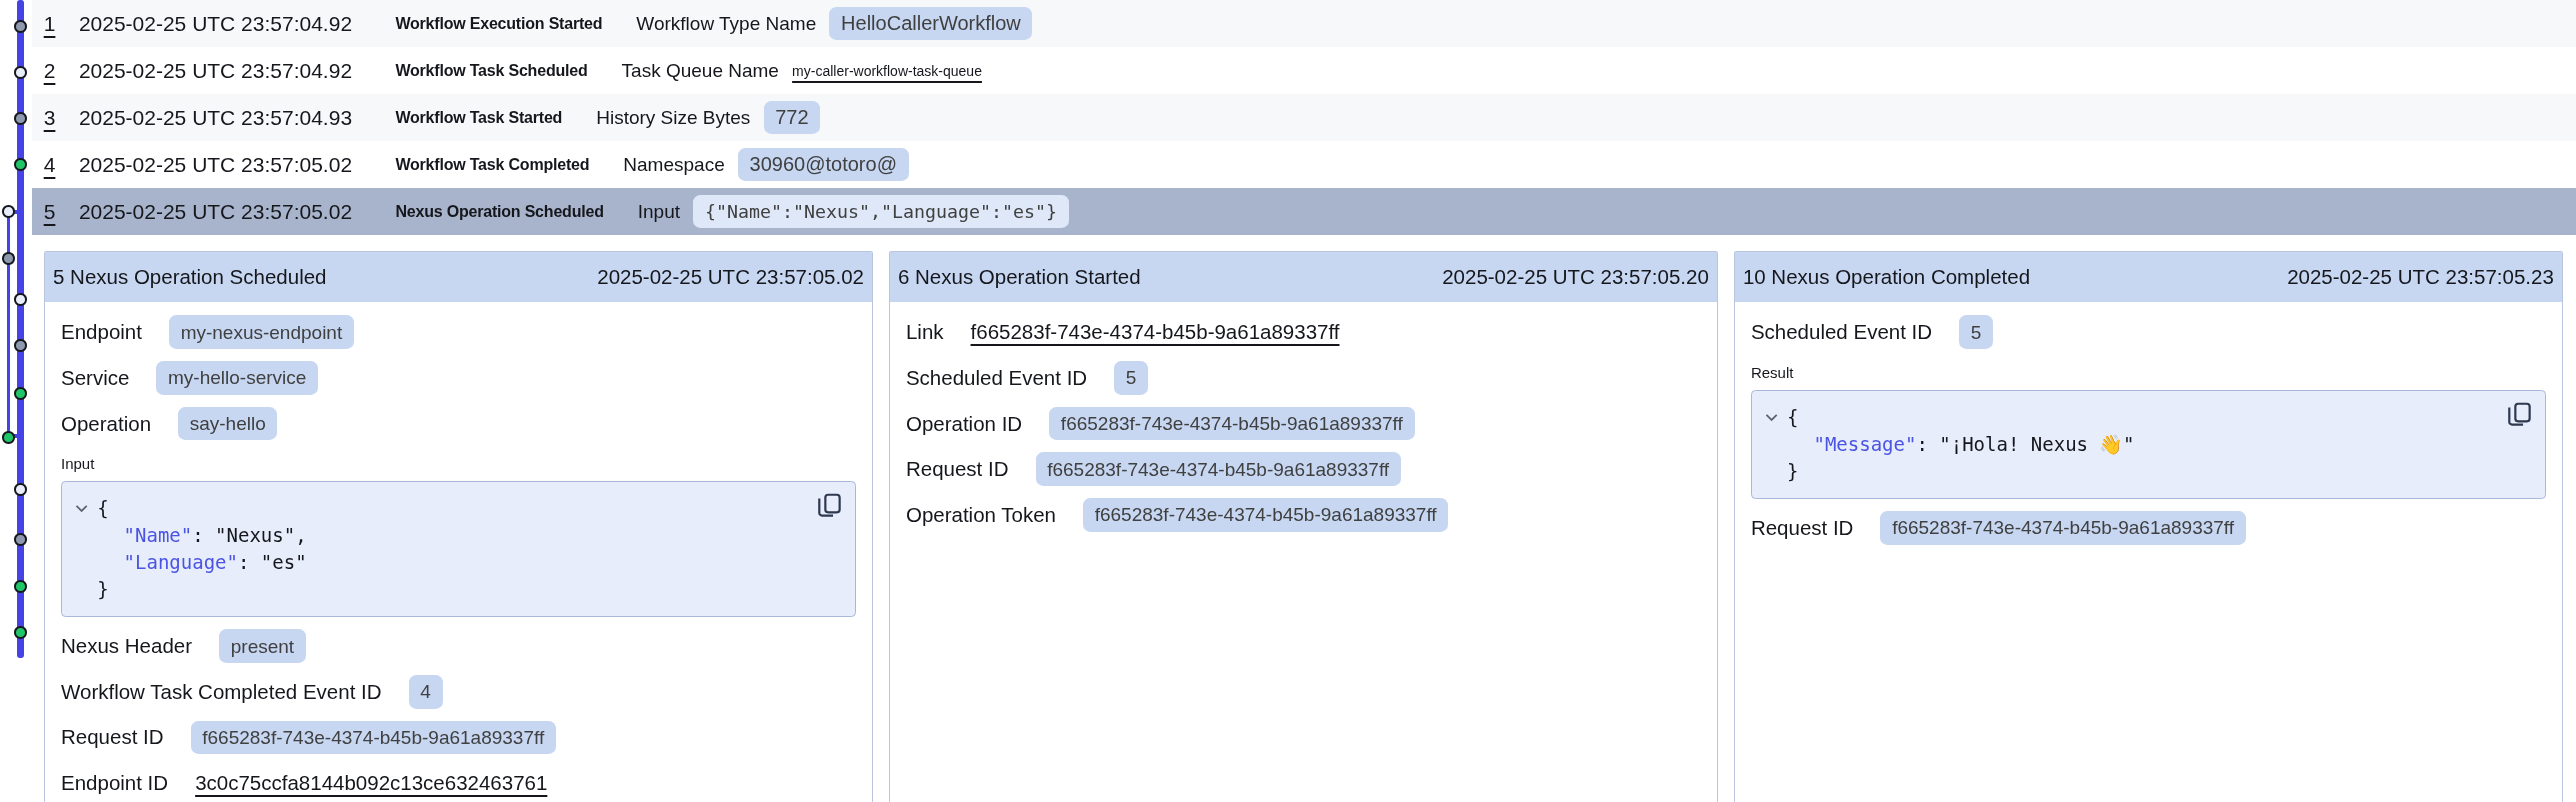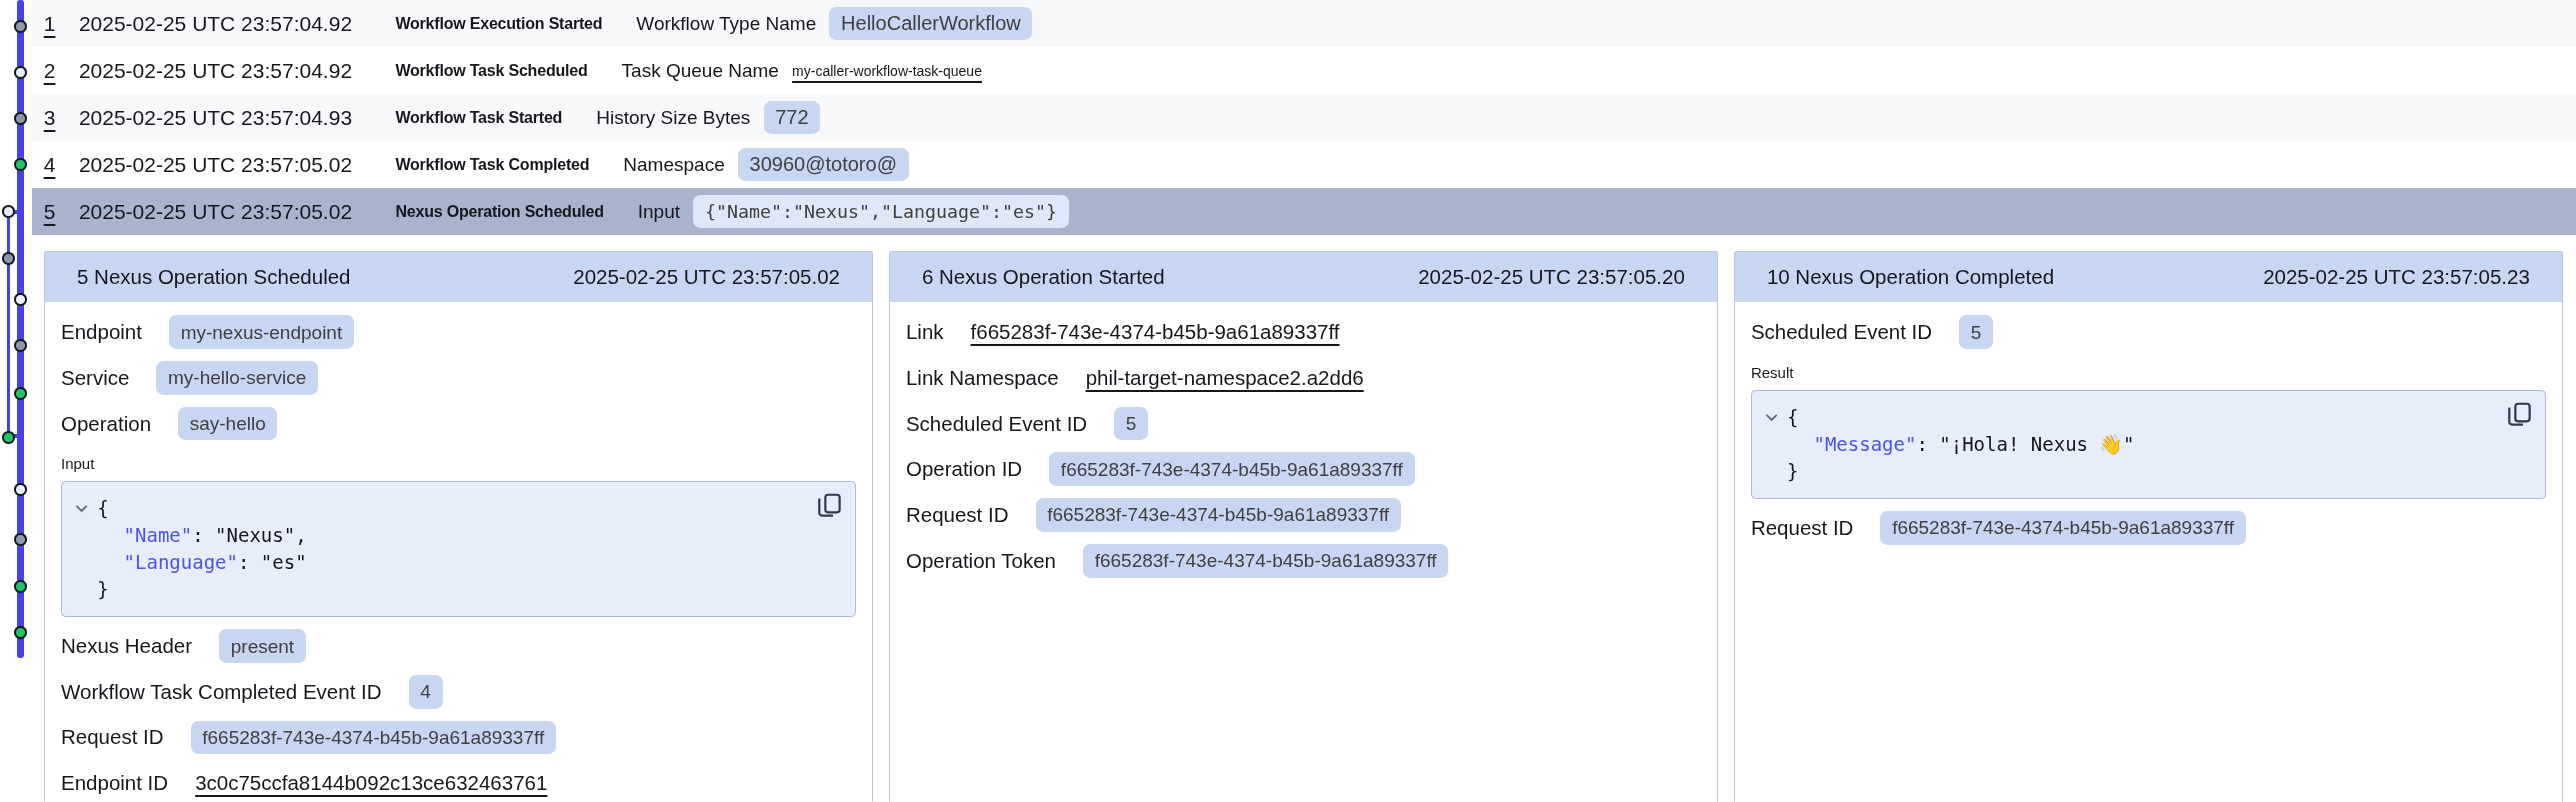--- a/index.html
+++ b/index.html
@@ -30,21 +30,21 @@
     background:var(--chiplight,#dfe8f9)}
   a.link{color:#15171c;text-decoration:underline;text-underline-offset:5.1px;
     text-decoration-thickness:1.5px;font-size:20.5px;cursor:pointer}
   .row a.link{font-size:14px}
 
   
   #panels{position:absolute;left:44px;top:251px;right:13.2px;bottom:0;
     display:grid;grid-template-columns:1fr 1fr 1fr;gap:16px}
   .panel{border:1.5px solid var(--pborder,#b9c5dd);border-radius:1.5px;background:#fff;overflow:hidden}
   .panel-header{height:50px;background:var(--phead,#c7d7f1);display:flex;
-    align-items:center;justify-content:space-between;padding:0 32px;font-size:20.5px}
+    align-items:center;justify-content:space-between;padding:0 8px;font-size:20.5px}
   .panel-title{font-weight:500}
   .panel-body{padding:1.5px 16px 14.7px}
   .field{display:flex;align-items:center;gap:27px;min-height:34px;margin-top:11.7px;font-size:20.5px}
   .field .chip{font-size:19px}
   .code-label{font-size:15px;margin-top:14.7px;margin-bottom:8.8px}
   .code{position:relative;background:var(--codebg,#e7edfb);
     border:1.5px solid var(--codeborder,#a9b8d8);border-radius:4.4px;
     padding:13.2px 56px 13.2px 13.2px;font-family:"DejaVu Sans Mono",monospace;
     font-size:19px;line-height:27px;color:#15171c}
   .code-line{display:flex;white-space:pre}
@@ -168,24 +168,20 @@
         <div class="panel-header">
           <span class="panel-title">6 Nexus Operation Started</span>
           <span class="panel-ts">2025-02-25 UTC 23:57:05.20</span>
         </div>
         <div class="panel-body">
           <div class="field">
             <span class="flabel">Link</span>
             <a class="link">f665283f-743e-4374-b45b-9a61a89337ff</a>
           </div>
           <div class="field">
-            <span class="flabel">Link Namespace</span>
-            <a class="link">phil-target-namespace2.a2dd6</a>
-          </div>
-          <div class="field">
             <span class="flabel">Scheduled Event ID</span>
             <span class="chip">5</span>
           </div>
           <div class="field">
             <span class="flabel">Operation ID</span>
             <span class="chip">f665283f-743e-4374-b45b-9a61a89337ff</span>
           </div>
           <div class="field">
             <span class="flabel">Request ID</span>
             <span class="chip">f665283f-743e-4374-b45b-9a61a89337ff</span>

